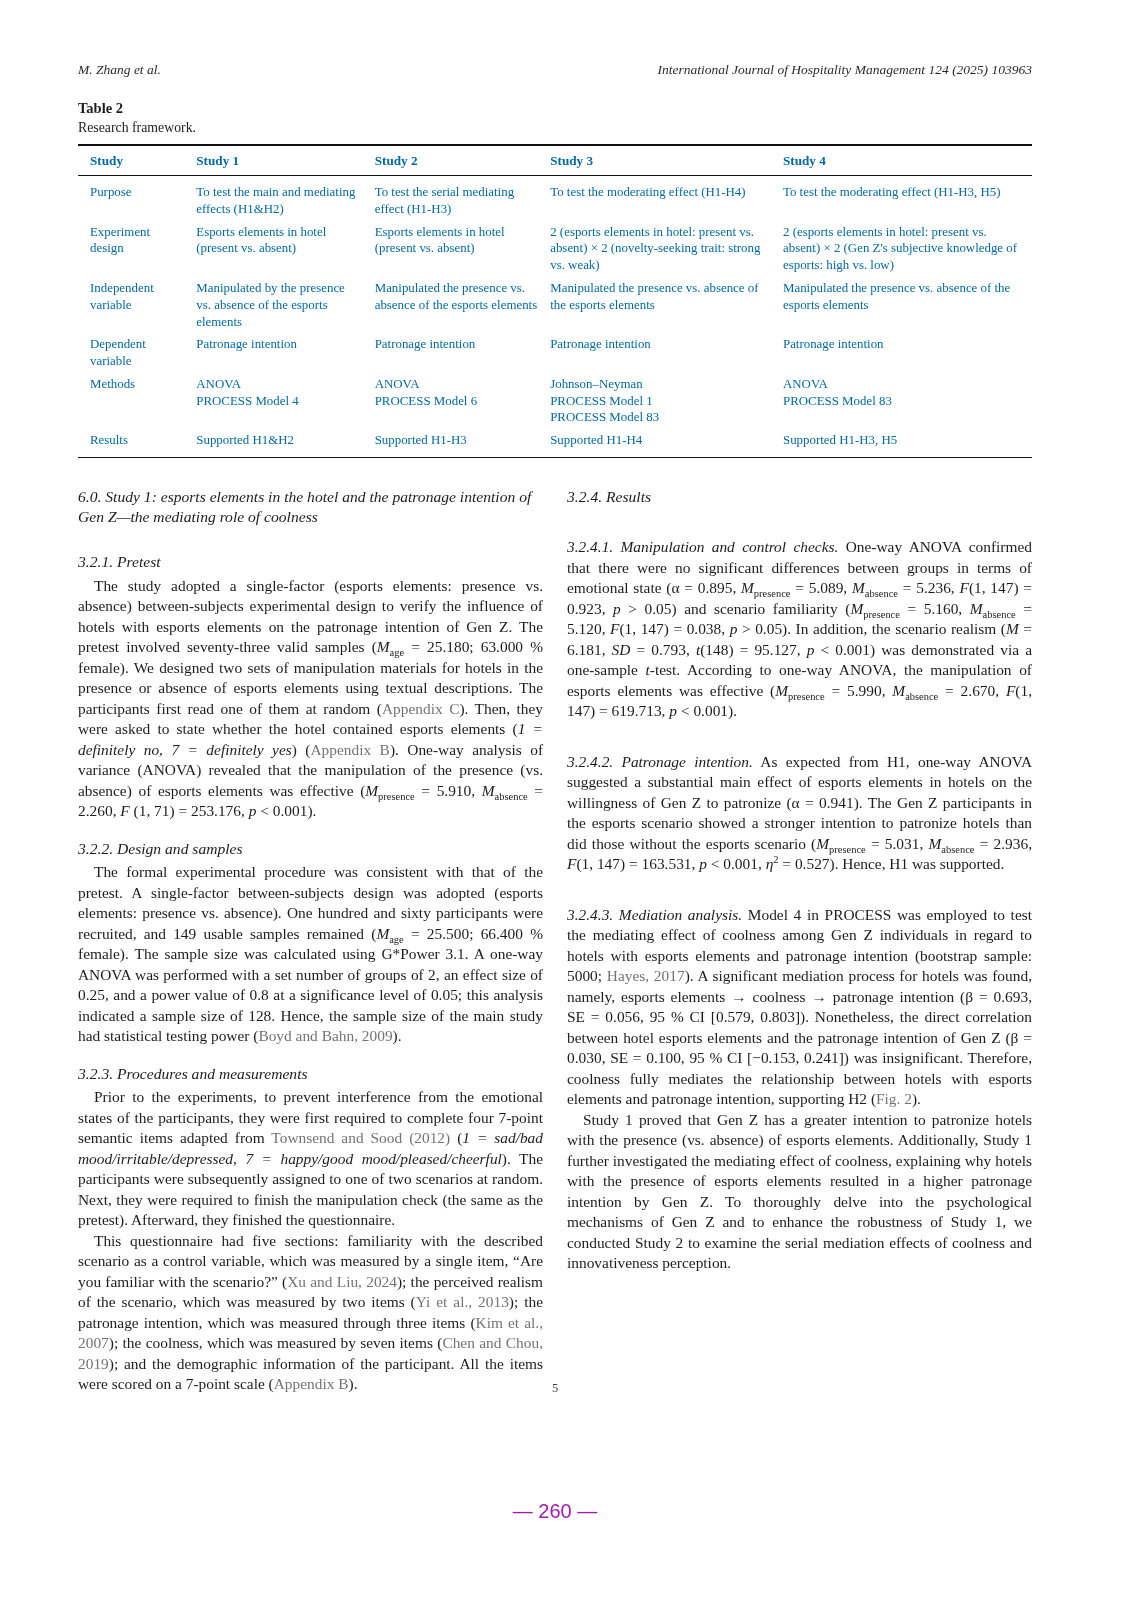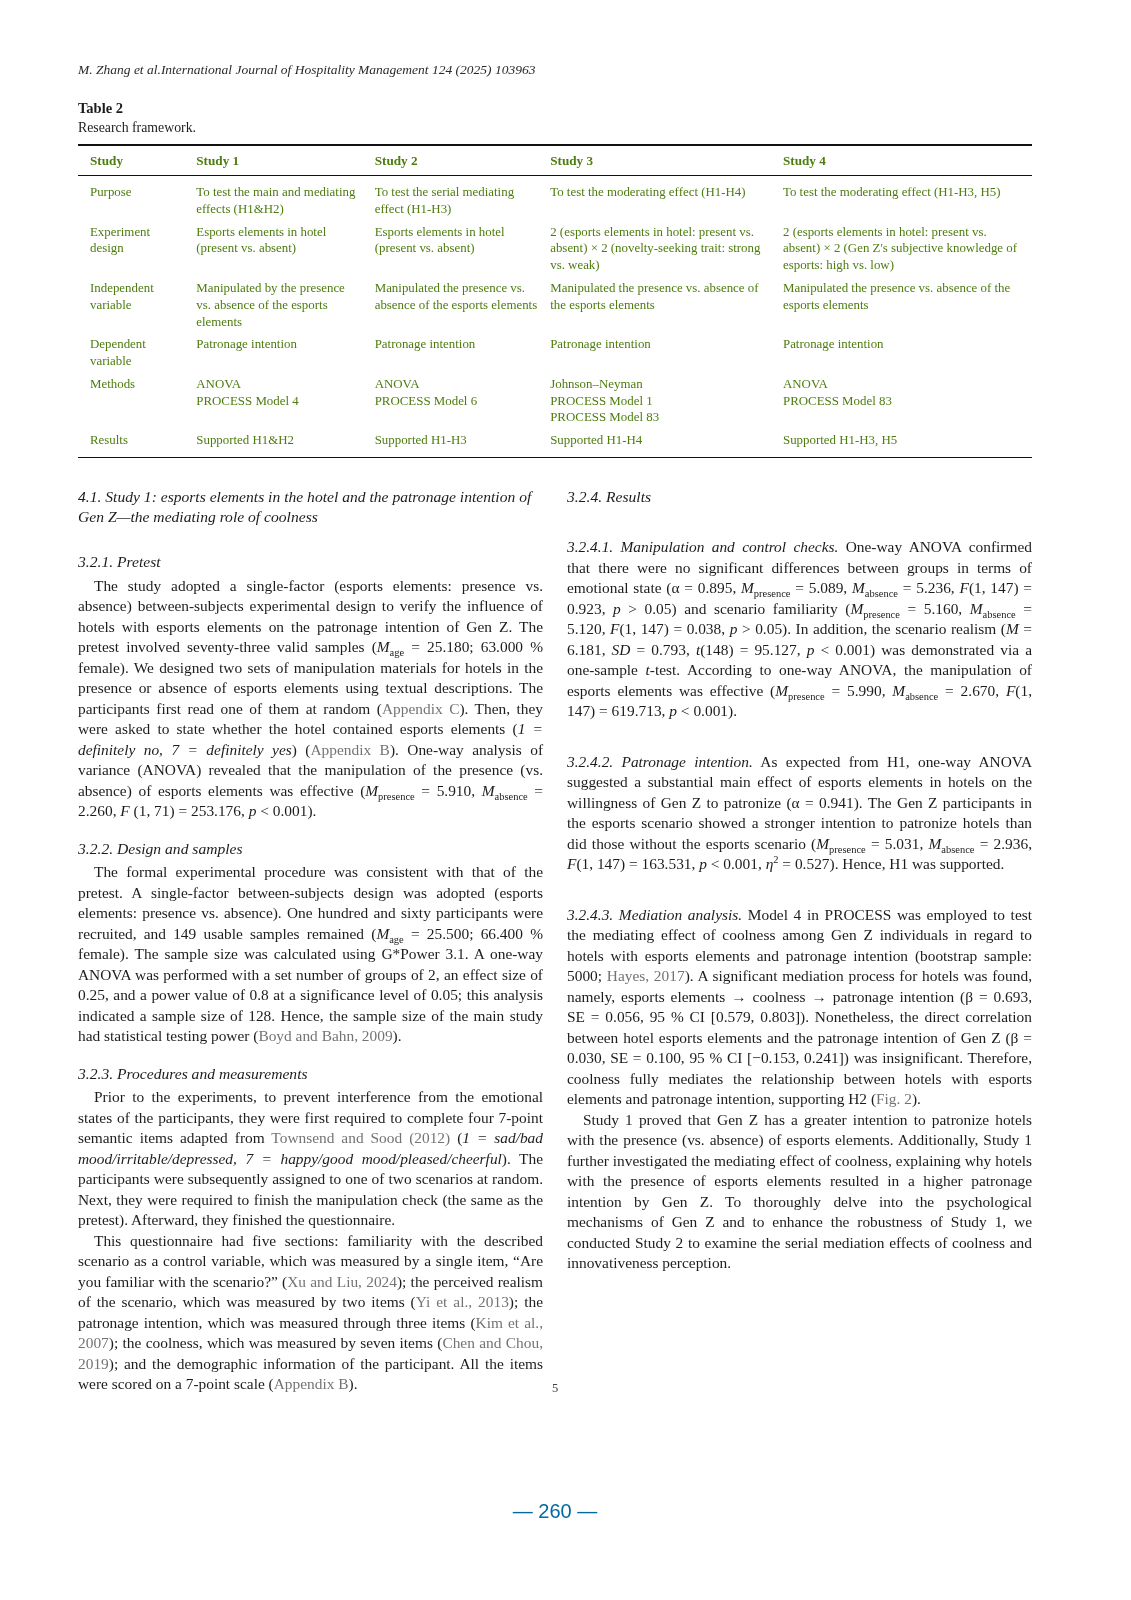--- a/index.html
+++ b/index.html
@@ -9,33 +9,33 @@
     margin:0 auto;
     background:#ffffff;
     font-family:"Liberation Serif", serif;
     color:#1c1c1c;
     box-sizing:border-box;
     padding:62px 99px 0 78px;
     overflow:hidden;
   }
   
   .running-head{
-    display:flex;justify-content:flex-start;align-items:baseline;
+    display:flex;justify-content:space-between;align-items:baseline;
     font-style:italic;font-size:13.5px;color:#2a2a2a;
   }
   
   .table-block{margin-top:22px;}
   .table-label{font-weight:bold;font-size:14.5px;}
   .table-caption{font-size:13.8px;margin-top:3px;}
   table.framework{
     width:954px;border-collapse:collapse;table-layout:fixed;
     margin-top:8px;
     border-top:2.2px solid #111;
     border-bottom:1.3px solid #111;
-    font-size:12.9px;line-height:1.3;color:#4d7c0f;
+    font-size:12.9px;line-height:1.3;color:#0369a1;
   }
   table.framework th{
     text-align:left;font-weight:bold;font-size:13.2px;
     padding:6px 12px 6px 0;
     border-bottom:1.4px solid #111;
     vertical-align:bottom;
   }
   table.framework td{
     vertical-align:top;
     padding:3px 12px 3px 0;
@@ -62,21 +62,21 @@
   a.cite{color:#737373;text-decoration:none;cursor:pointer;}
   sub,sup{font-size:68%;line-height:0;}
   i.runin{font-style:italic;}
   
   .page-num{
     position:absolute;left:0;right:21px;top:1381px;
     text-align:center;font-size:12.5px;color:#444;
   }
   .page-label{
     position:absolute;left:0;right:21px;top:1500px;
-    text-align:center;font-size:20px;color:#0369a1;
+    text-align:center;font-size:20px;color:#a21caf;
     font-family:"Liberation Sans", sans-serif;
   }
 </style>
 </head>
 <body>
 
 <div class="page">
 
   <div class="running-head">
     <span>M. Zhang et al.</span>
@@ -198,21 +198,21 @@
             <td>
               <div>Supported H1-H3, H5</div>
             </td>
           </tr>
         </tbody>
     </table>
   </div>
 
   <div class="columns">
     <div class="col" id="col-left">
-        <h2><i>4.1. Study 1: esports elements in the hotel and the patronage intention of Gen Z—the mediating role of coolness</i></h2>
+        <h2><i>6.0. Study 1: esports elements in the hotel and the patronage intention of Gen Z—the mediating role of coolness</i></h2>
         <h3><i>3.2.1. Pretest</i></h3>
         <p class="indent"><span>The study adopted a single-factor (esports elements: presence vs. absence) between-subjects experimental design to verify the influence of hotels with esports elements on the patronage intention of Gen Z. The pretest involved seventy-three valid samples (</span><i>M</i><sub>age</sub><span> = 25.180; 63.000 % female). We designed two sets of manipulation materials for hotels in the presence or absence of esports elements using textual descriptions. The participants first read one of them at random (</span><a class="cite">Appendix C</a><span>). Then, they were asked to state whether the hotel contained esports elements (</span><i>1 = definitely no, 7 = definitely yes</i><span>) (</span><a class="cite">Appendix B</a><span>). One-way analysis of variance (ANOVA) revealed that the manipulation of the presence (vs. absence) of esports elements was effective (</span><i>M</i><sub>presence</sub><span> = 5.910, </span><i>M</i><sub>absence</sub><span> = 2.260, </span><i>F</i><span> (1, 71) = 253.176, </span><i>p</i><span> &lt; 0.001).</span></p>
         <h3><i>3.2.2. Design and samples</i></h3>
         <p class="indent"><span>The formal experimental procedure was consistent with that of the pretest. A single-factor between-subjects design was adopted (esports elements: presence vs. absence). One hundred and sixty participants were recruited, and 149 usable samples remained (</span><i>M</i><sub>age</sub><span> = 25.500; 66.400 % female). The sample size was calculated using G*Power 3.1. A one-way ANOVA was performed with a set number of groups of 2, an effect size of 0.25, and a power value of 0.8 at a significance level of 0.05; this analysis indicated a sample size of 128. Hence, the sample size of the main study had statistical testing power (</span><a class="cite">Boyd and Bahn, 2009</a><span>).</span></p>
         <h3><i>3.2.3. Procedures and measurements</i></h3>
         <p class="indent"><span>Prior to the experiments, to prevent interference from the emotional states of the participants, they were first required to complete four 7-point semantic items adapted from </span><a class="cite">Townsend and Sood (2012)</a><span> (</span><i>1 = sad/bad mood/irritable/depressed, 7 = happy/good mood/pleased/cheerful</i><span>). The participants were subsequently assigned to one of two scenarios at random. Next, they were required to finish the manipulation check (the same as the pretest). Afterward, they finished the questionnaire.</span></p>
         <p class="indent"><span>This questionnaire had five sections: familiarity with the described scenario as a control variable, which was measured by a single item, “Are you familiar with the scenario?” (</span><a class="cite">Xu and Liu, 2024</a><span>); the perceived realism of the scenario, which was measured by two items (</span><a class="cite">Yi et al., 2013</a><span>); the patronage intention, which was measured through three items (</span><a class="cite">Kim et al., 2007</a><span>); the coolness, which was measured by seven items (</span><a class="cite">Chen and Chou, 2019</a><span>); and the demographic information of the participant. All the items were scored on a 7-point scale (</span><a class="cite">Appendix B</a><span>).</span></p>
       </div>
     <div class="col" id="col-right">
         <h3><i>3.2.4. Results</i></h3>

